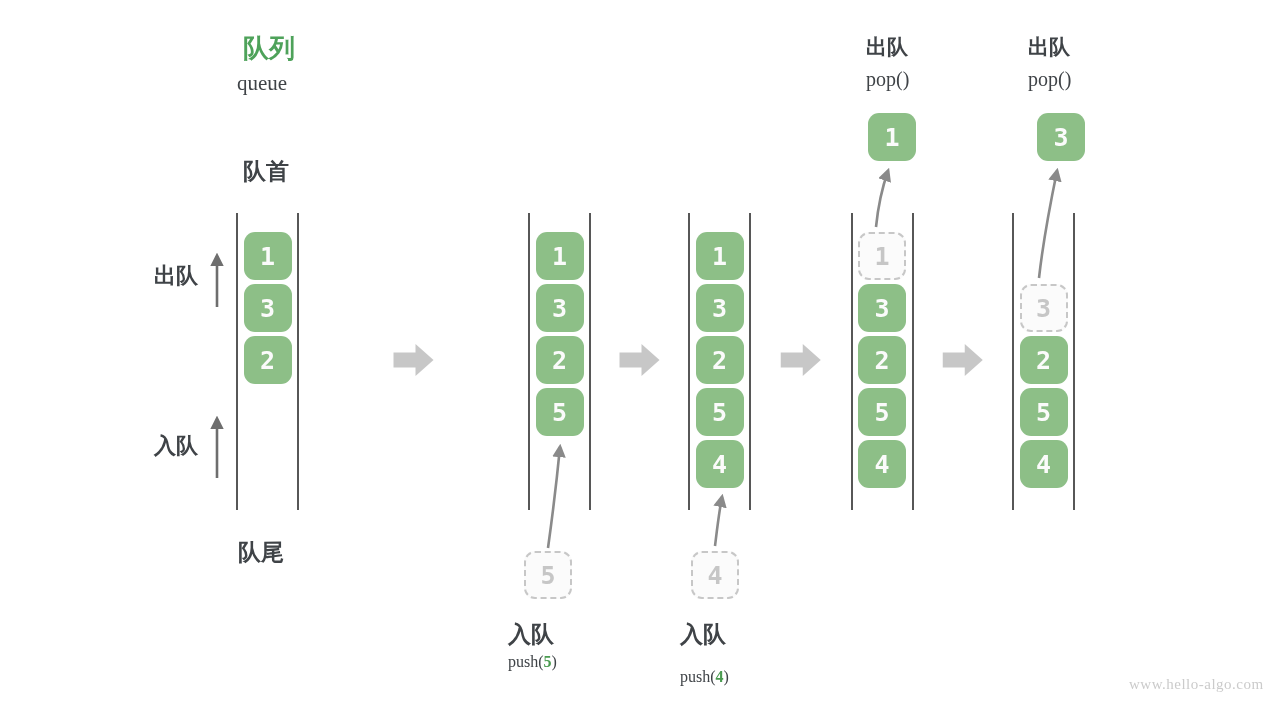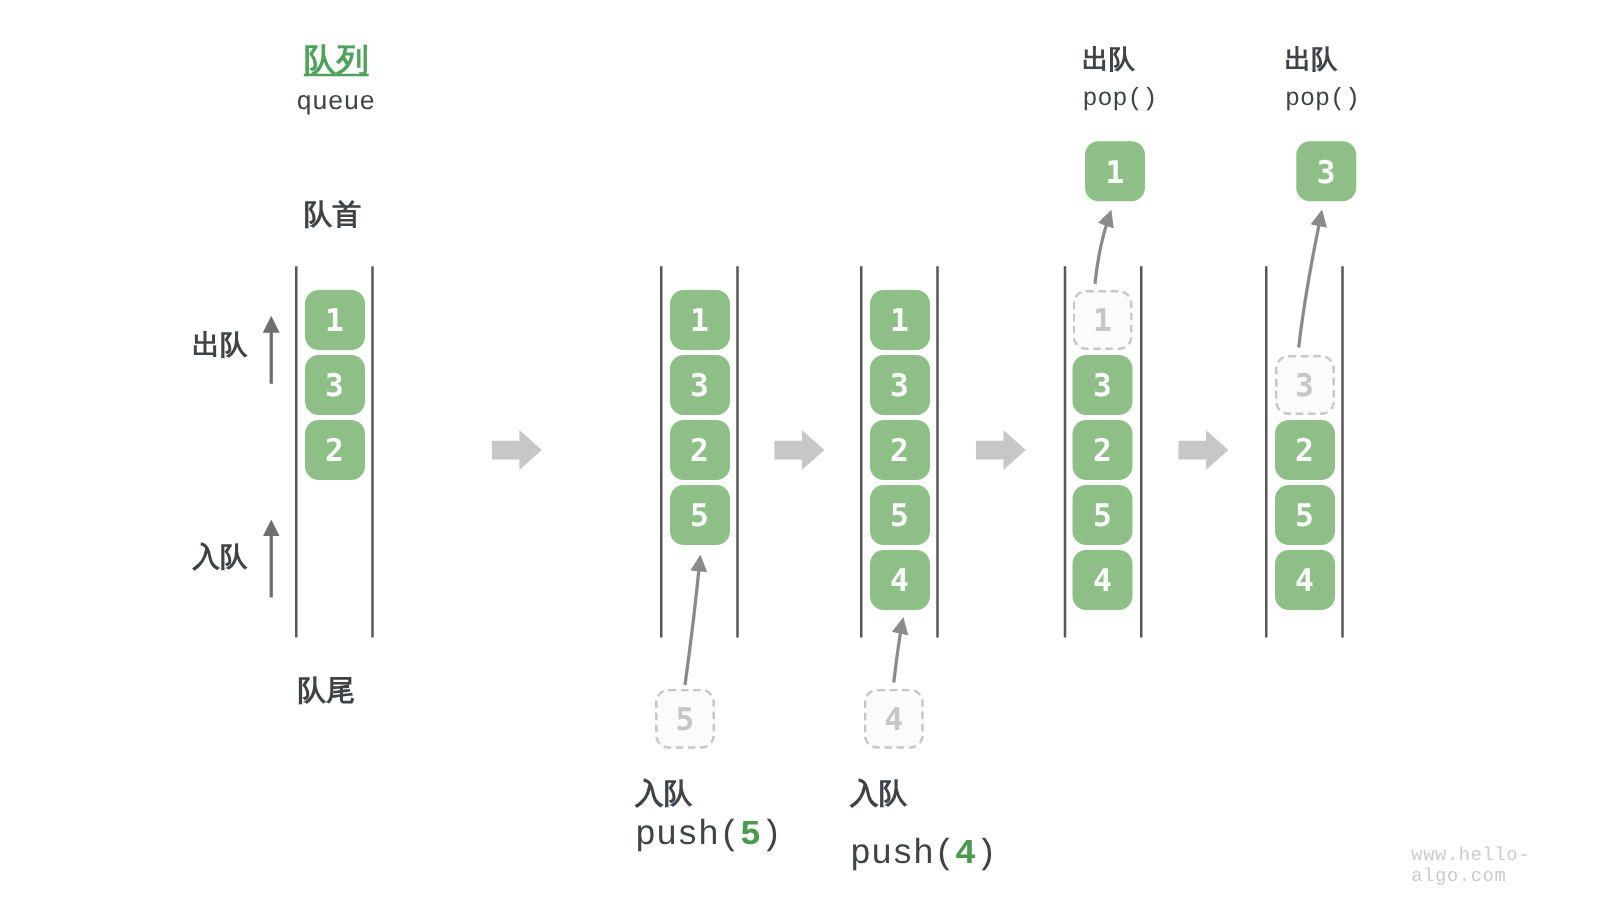--- a/index.html
+++ b/index.html
@@ -2,40 +2,40 @@
 <html><head>
 <meta charset="utf-8">
 <style>
   html,body{margin:0;padding:0;background:#ffffff;}
   .canvas{
     position:relative;width:1280px;height:720px;background:#ffffff;
     font-family:"Liberation Sans",sans-serif;overflow:hidden;
   }
   .abs{position:absolute;}
   .zh{font-weight:bold;color:var(--text-dark);}
-  .mono{font-family:Liberation Mono, monospace;}
-  .title-zh{font-size:26px;font-weight:bold;color:var(--title-green);text-decoration:underline;}
+  .mono{font-family:Liberation Serif, serif;}
+  .title-zh{font-size:26px;font-weight:bold;color:var(--title-green);}
   .title-en{font-size:21px;color:var(--text-dark);}
   .side-label{font-size:22px;}
   .port-label{font-size:23px;text-align:center;}
   .wall{position:absolute;width:2px;background:var(--wall);}
   .item{
     position:absolute;width:48px;height:48px;border-radius:11px;
     background:var(--green);color:#fbfbfb;
     display:flex;align-items:center;justify-content:center;
     font-family:"DejaVu Sans Mono",monospace;font-weight:bold;font-size:25px;
     box-sizing:border-box;
   }
   .item.ghost{
     background:#fbfbfb;border:2px dashed #c7c7c7;color:#c6c6c6;
   }
   .pop-zh{font-size:21px;}
   .pop-code{font-size:20px;color:var(--text-dark);}
   .push-zh{font-size:23px;}
-  .push-code{font-size:28px;color:var(--text-dark);}
+  .push-code{font-size:16px;color:var(--text-dark);}
   .arg-green{color:var(--code-green);font-weight:bold;}
   .watermark{font-size:15px;color:#cbcbcb;letter-spacing:0.5px;}
   svg{position:absolute;left:0;top:0;}
 </style>
 </head>
 <body>
 
 <div class="canvas" style="--green: #8DBF87; --title-green: #4EA25A; --code-green: #4A9B50; --text-dark: #3F4347; --wall: #575757;">
 
   <svg id="overlay" width="1280" height="720">

